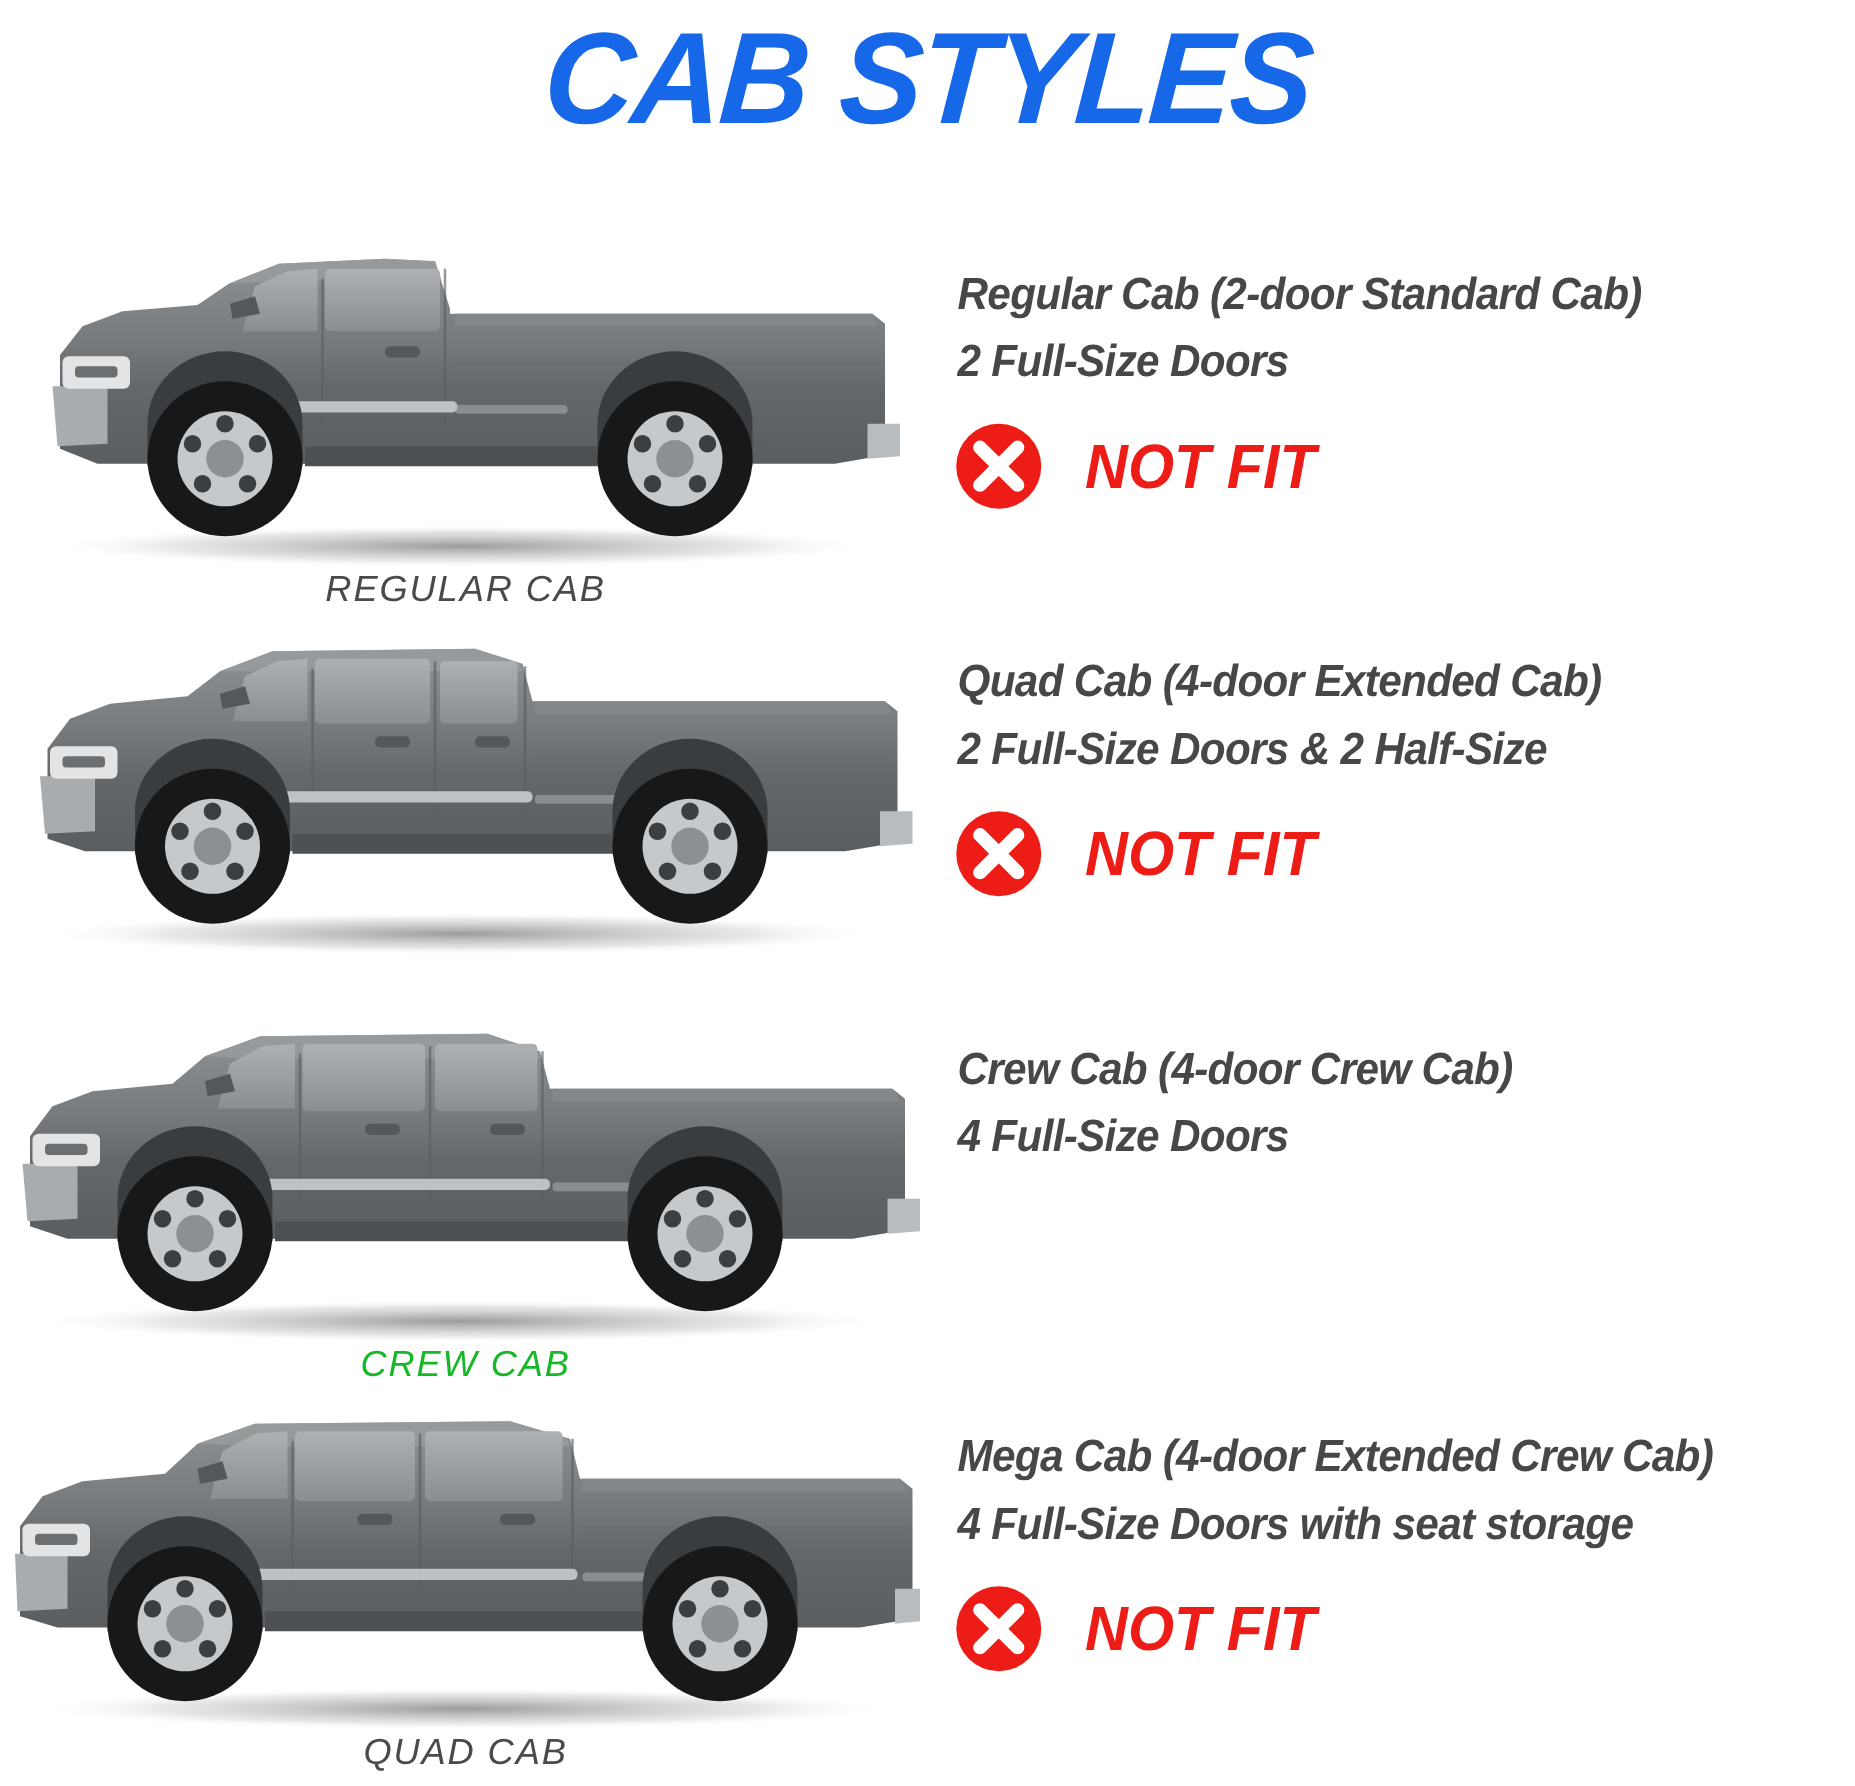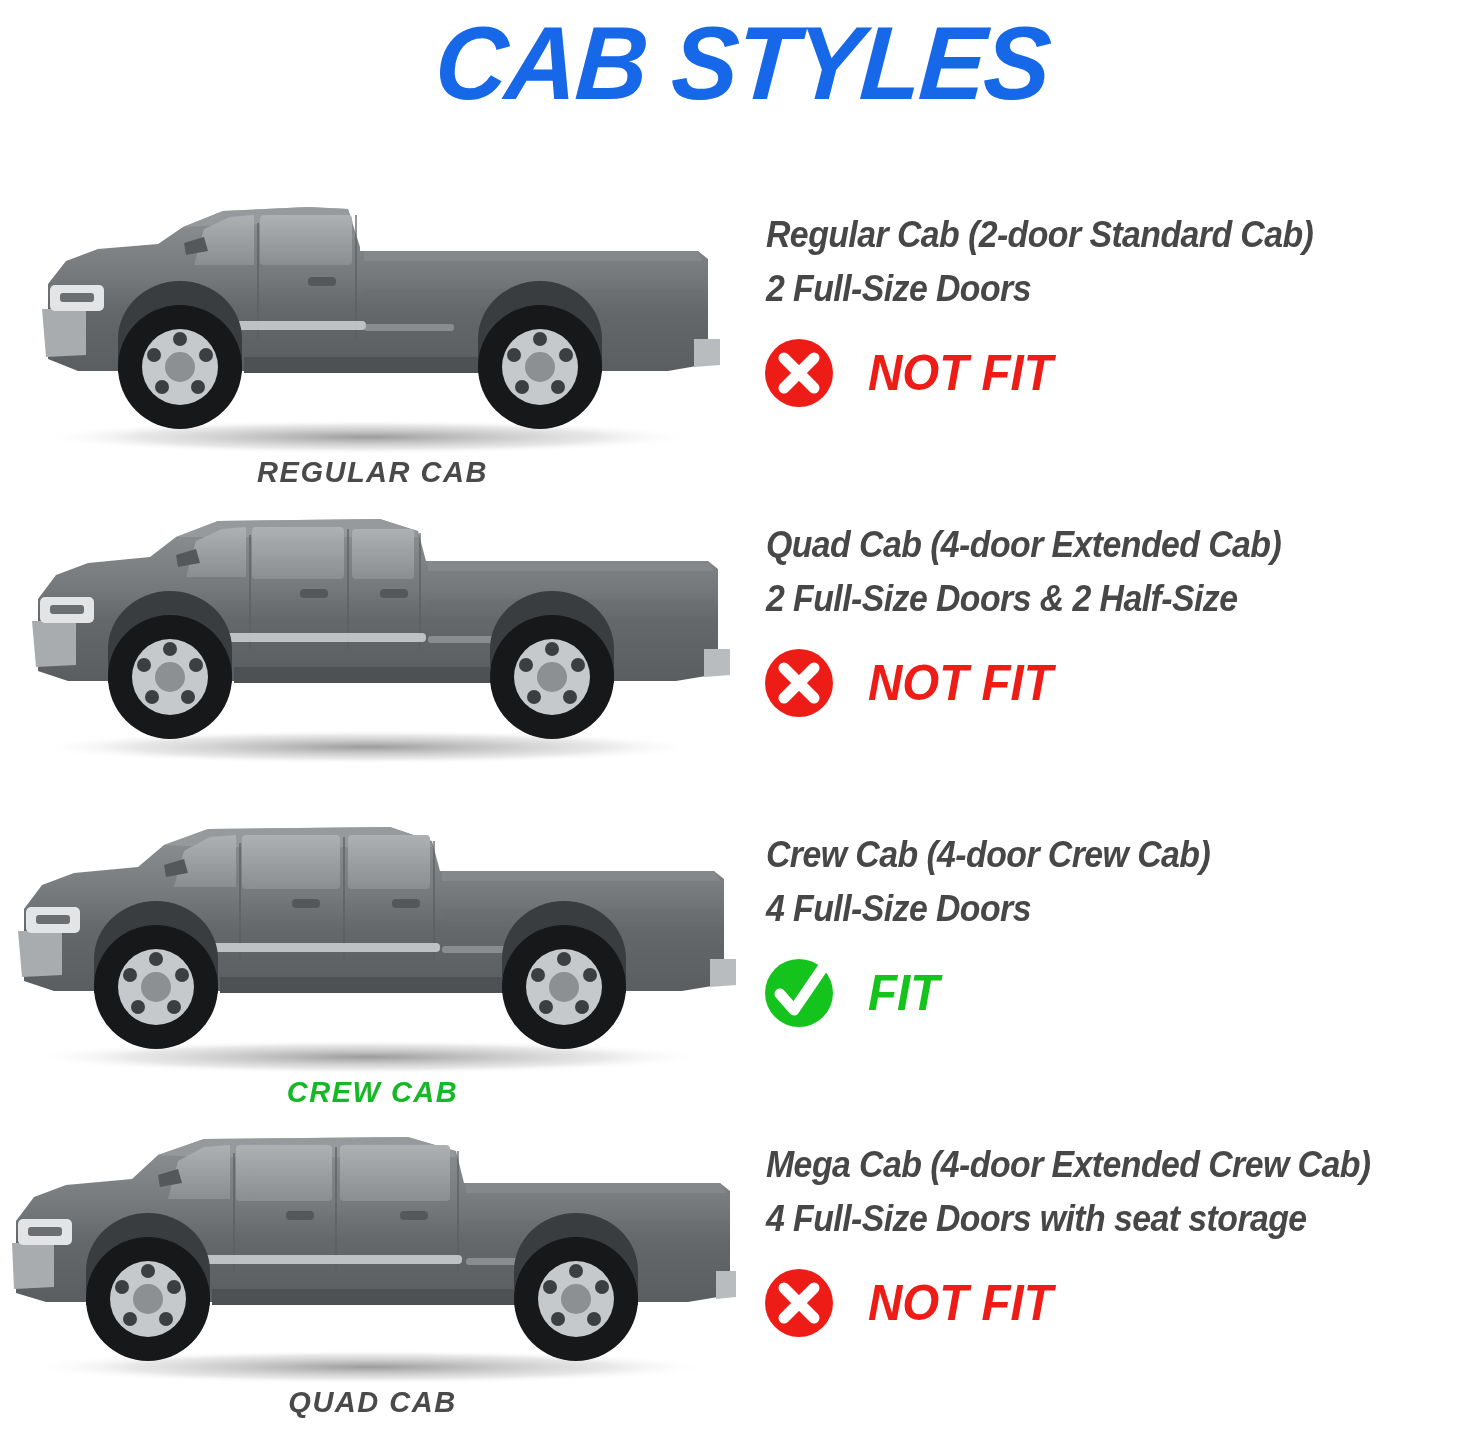--- a/index.html
+++ b/index.html
@@ -43,21 +43,21 @@
     position:absolute;left:0;top:0;width:745px;height:310px;
   }
   .truck-canvas{
     position:absolute;left:8px;top:4px;
   }
   .cab-caption{
     position:absolute;
     width:745px;
     text-align:center;
     font-size:29px;
-    font-weight:bold;
+    font-weight:normal;
     font-style:italic;
     letter-spacing:1.5px;
     color:#4a4a4a;
     bottom:6px;
     left:0;
     margin-top:20px;
   }
   .cab-caption.fitting{color:#17b827;}
 
   
@@ -341,29 +341,20 @@
           <circle cx="538" cy="198" r="7" fill="#3c3f42"></circle>
         <circle cx="530" cy="166" r="7" fill="#3c3f42"></circle>
       </g>
     </svg>
     <div class="cab-caption fitting">CREW CAB</div>
   </div>
 
   <div class="info-pane">
     <div class="info-line l1">Crew Cab (4-door Crew Cab)</div>
     <div class="info-line l2">4 Full-Size Doors</div>
-    <div class="verdict">
-      <span class="badge">
-        <svg viewBox="0 0 74 74">
-          <circle cx="37" cy="37" r="34" fill="#14c41c"></circle>
-          <path d="M18,38 L32,54 L62,10" stroke="#ffffff" stroke-width="11" fill="none" stroke-linecap="round" stroke-linejoin="round"></path>
-        </svg>
-      </span>
-      <span class="verdict-label yes">FIT</span>
-    </div>
   </div>
 </div>
 
 <div class="row" id="row-3">
   <div class="truck-pane">
     <svg class="truck-canvas" width="730" height="272" viewBox="0 0 730 272">
       <defs>
         <linearGradient id="bodyG3" x1="0" y1="0" x2="0" y2="1">
           <stop offset="0%" stop-color="#8f9295"></stop>
             <stop offset="42%" stop-color="#76797c"></stop>

